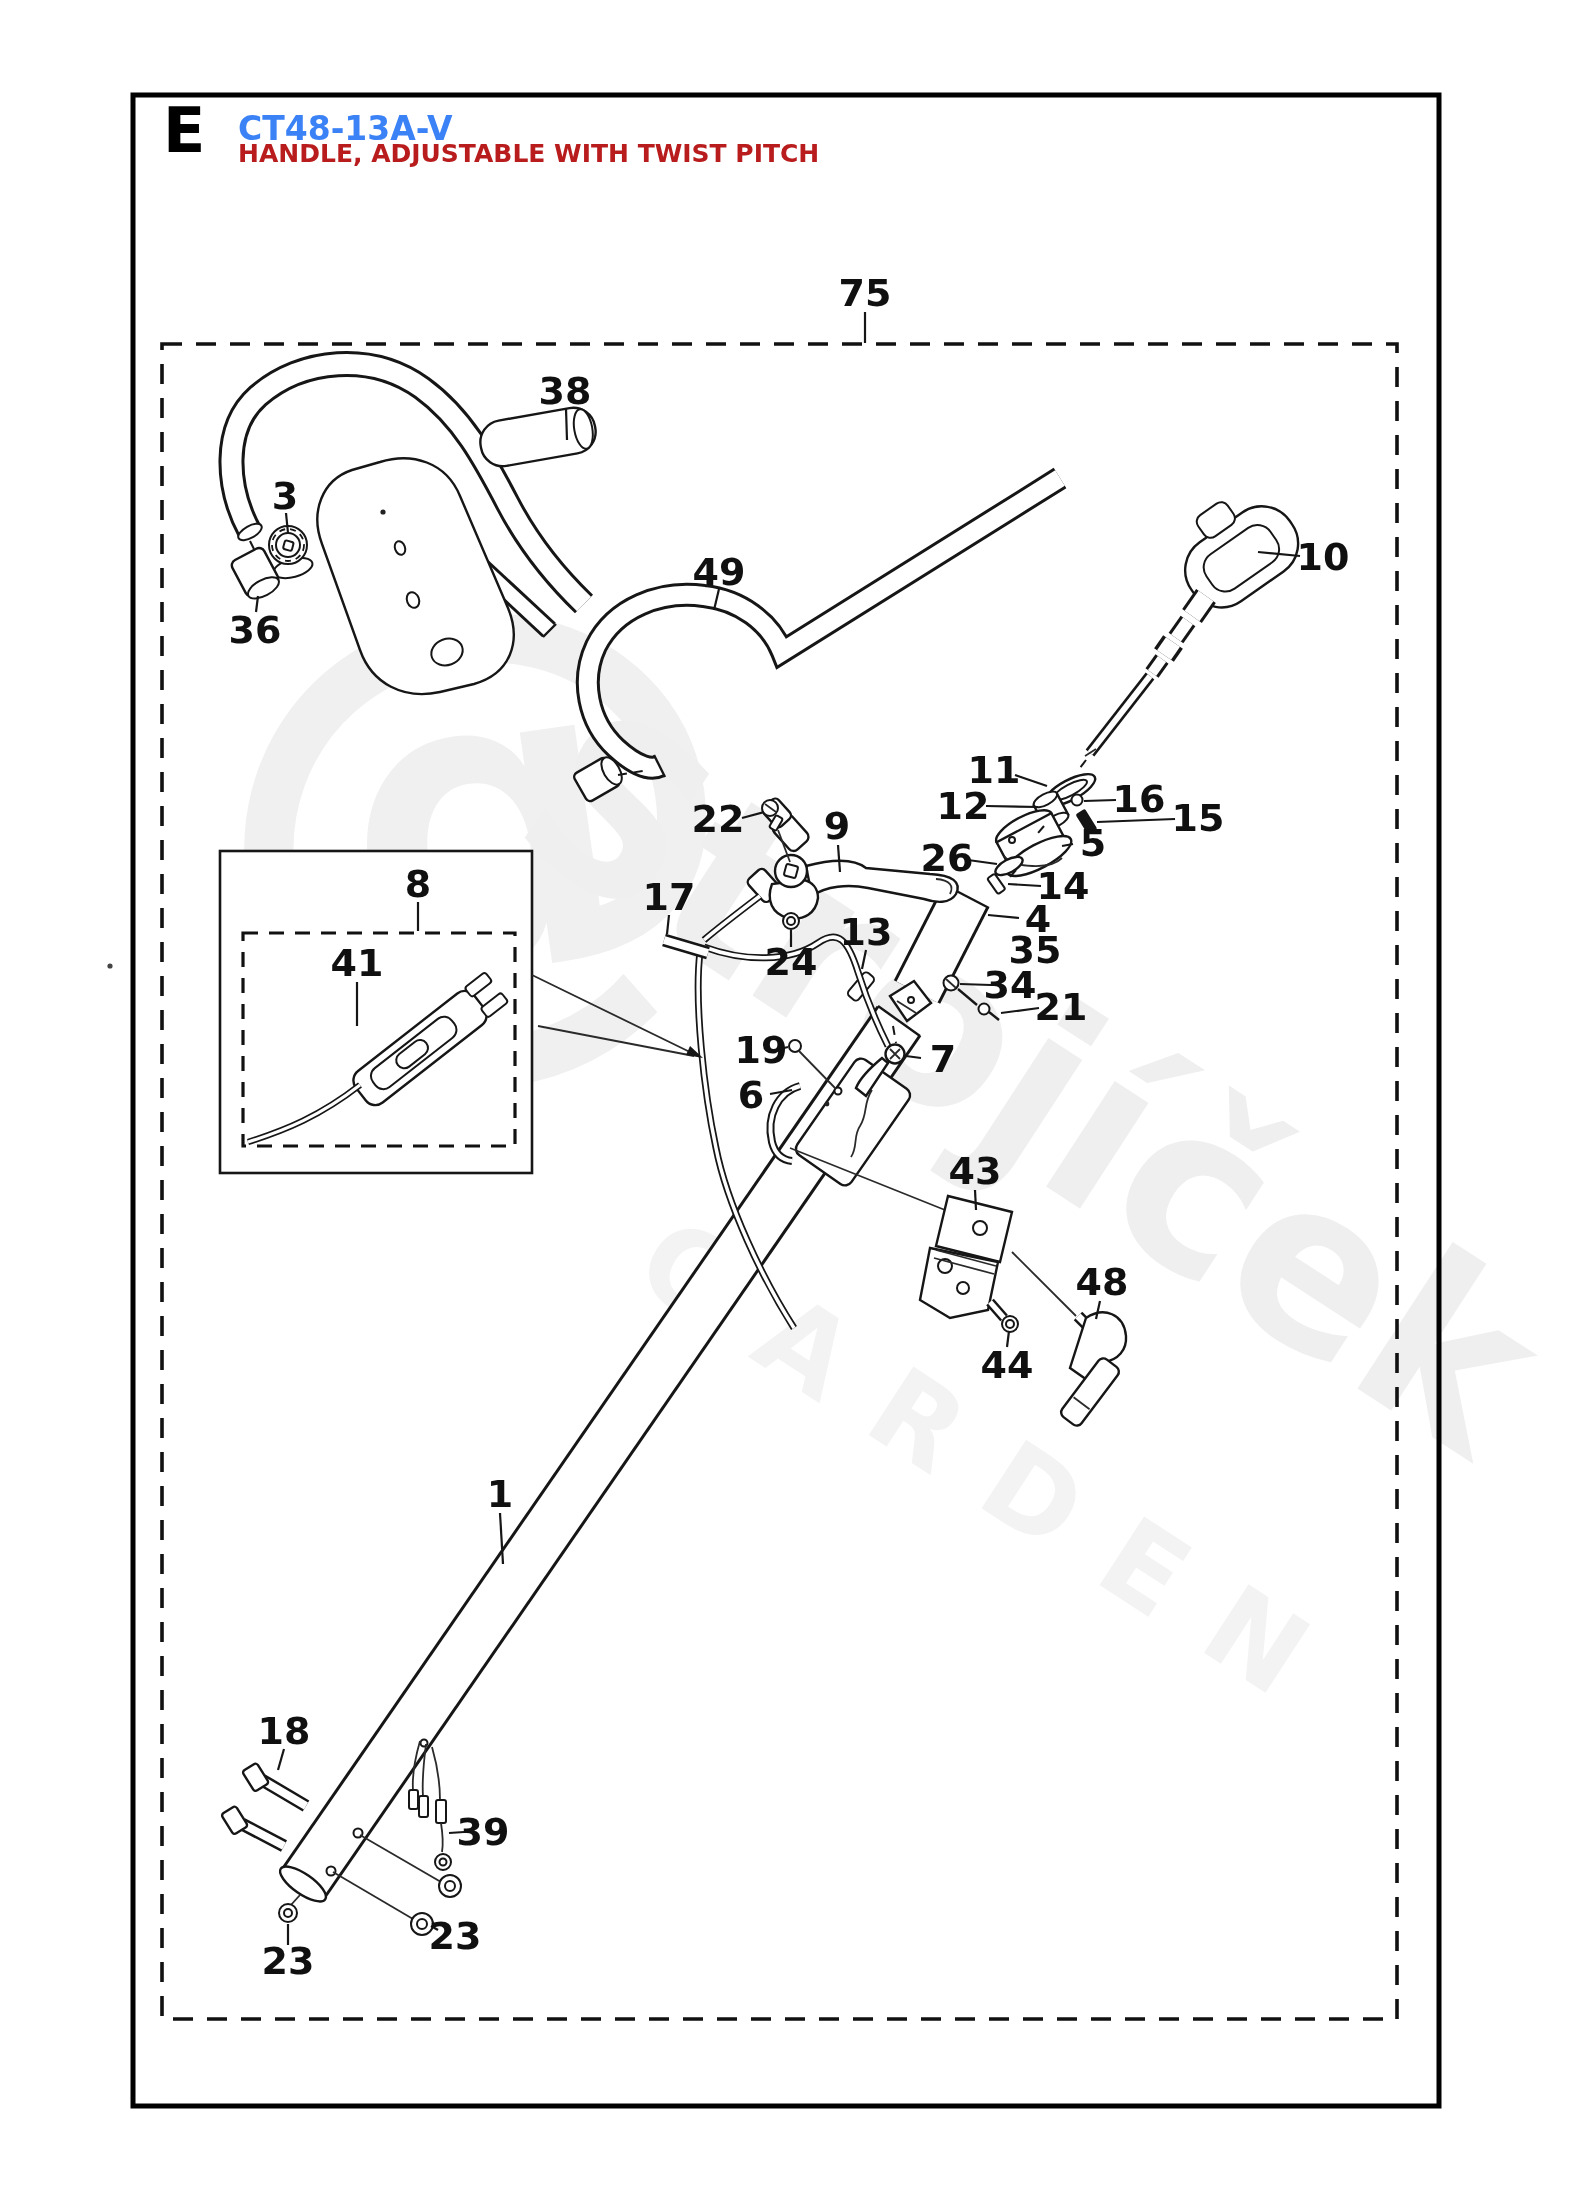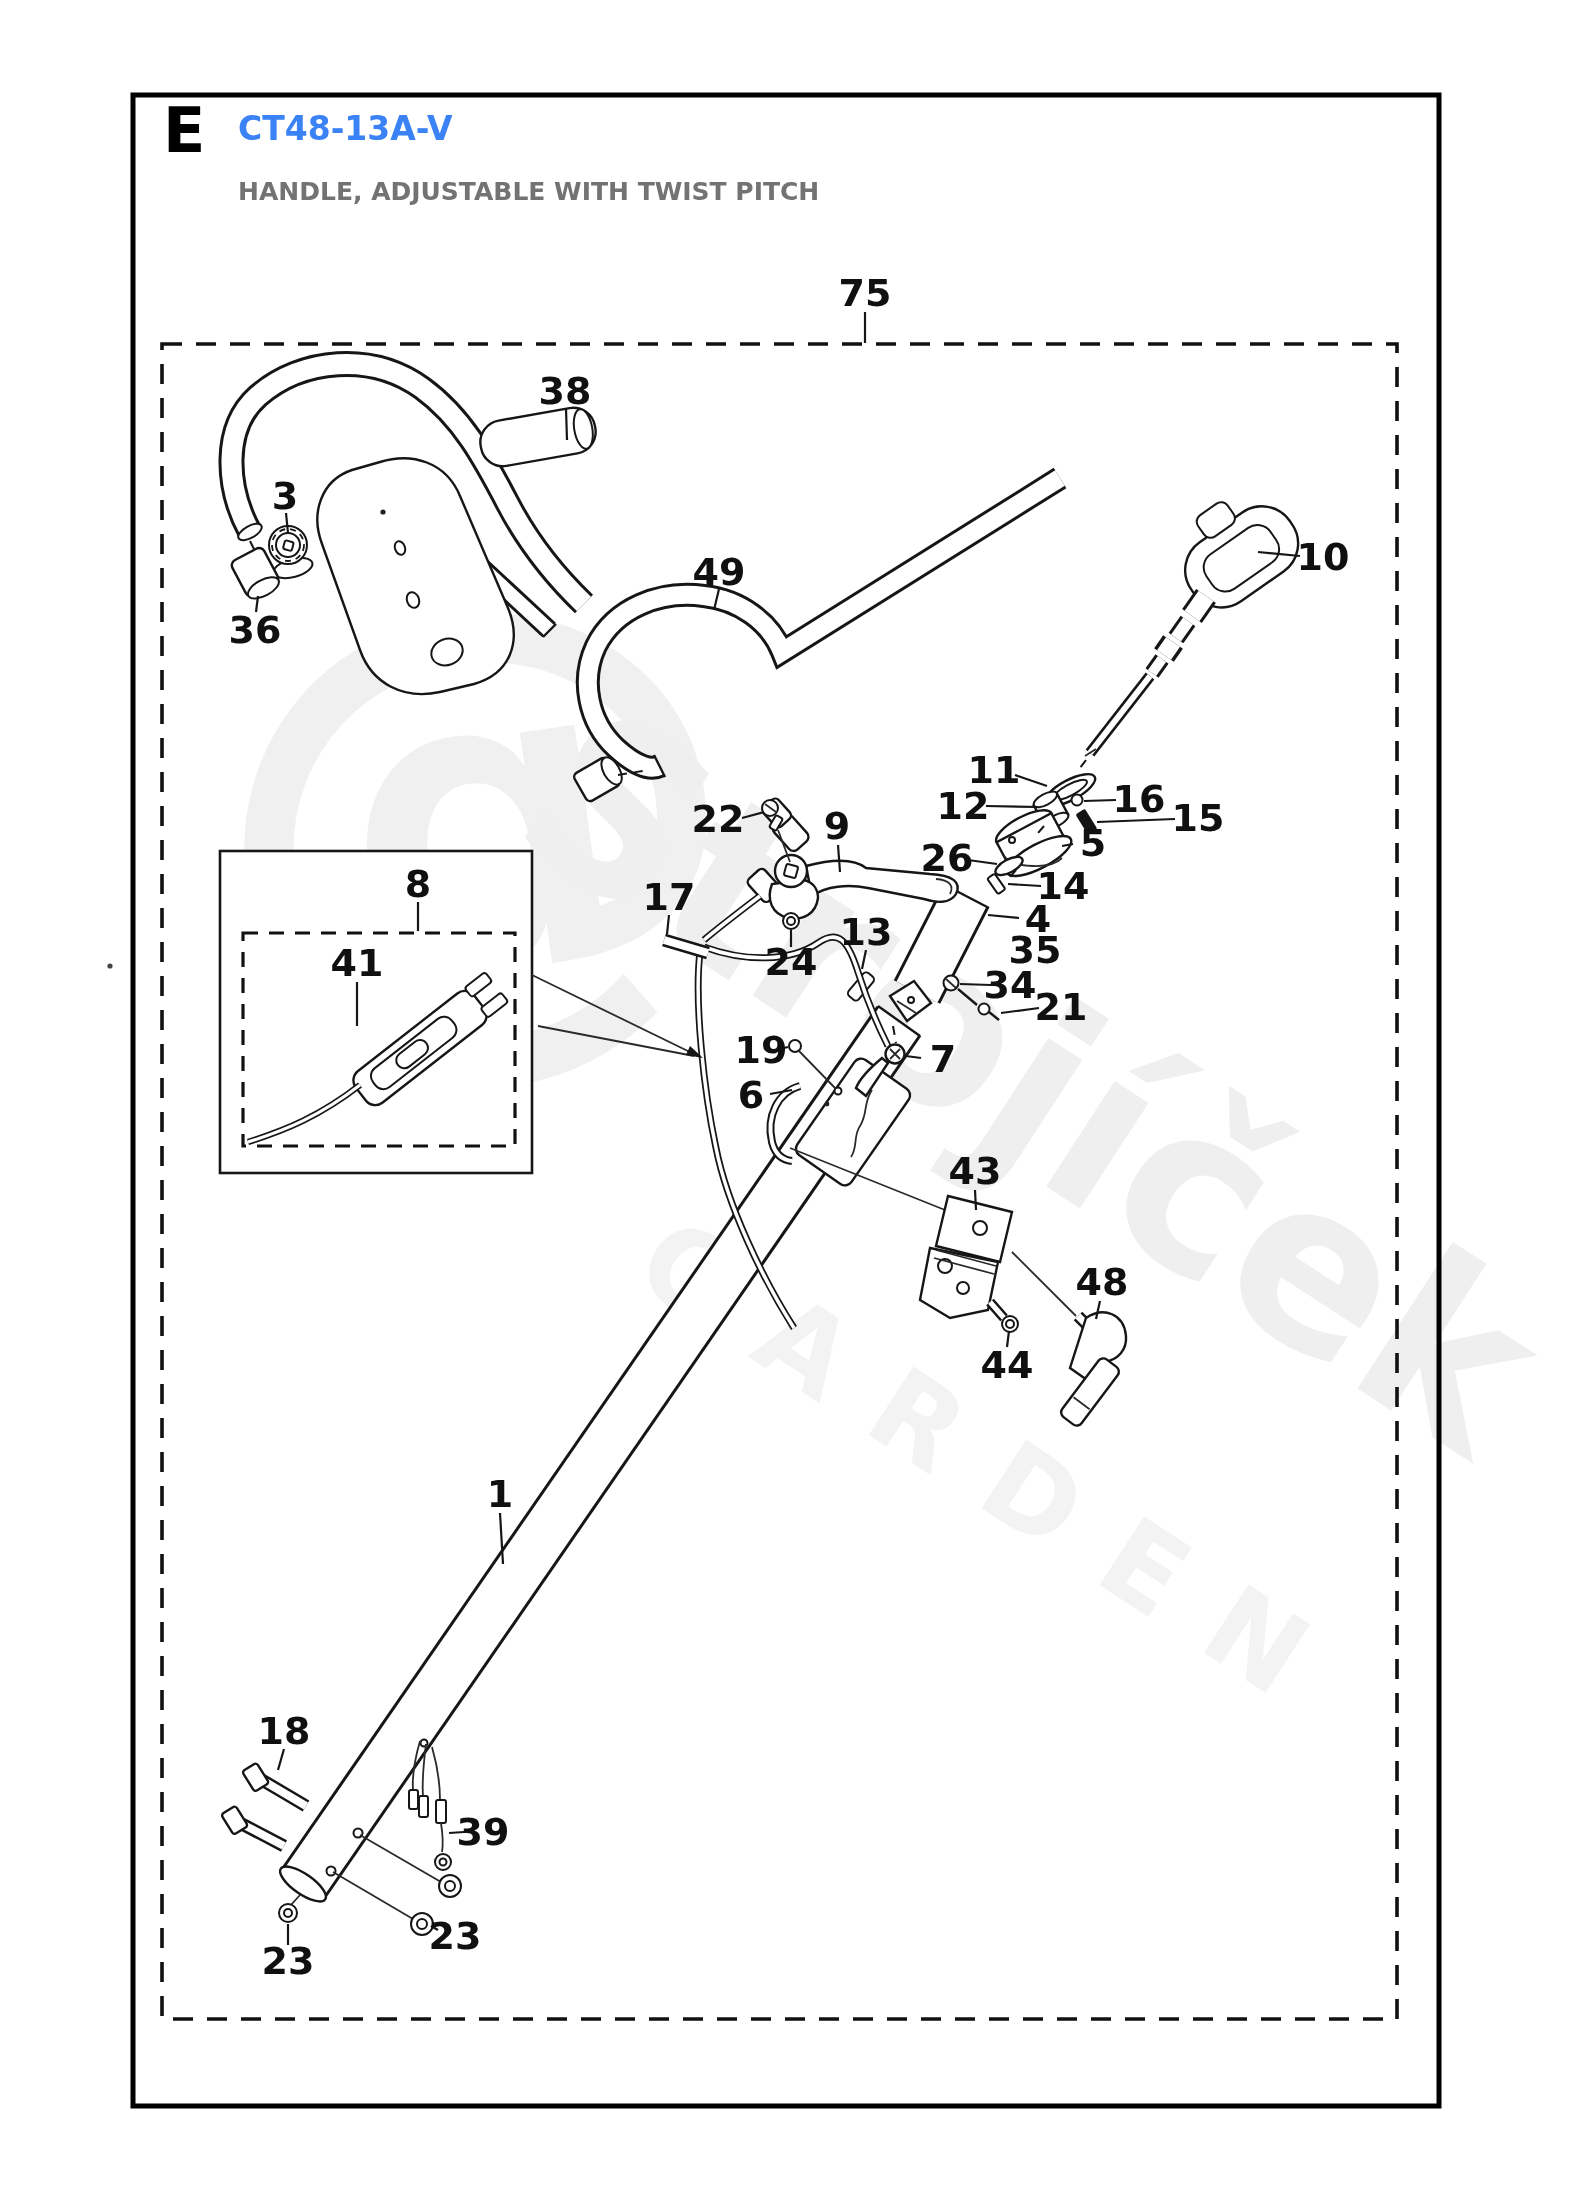--- a/index.html
+++ b/index.html
@@ -1,20 +1,20 @@
 <!DOCTYPE html>
 <html><head>
 <meta charset="utf-8">
 <style>
   html,body{margin:0;padding:0;background:#ffffff;}
   .page{position:relative;width:1573px;height:2204px;background:#fff;overflow:hidden;
         font-family:"DejaVu Sans","Liberation Sans",sans-serif;}
   .hdr-letter{position:absolute;left:163px;top:100px;font-size:62px;font-weight:bold;color:#000;line-height:1;}
   .hdr-model{position:absolute;left:238px;top:110px;font-size:33px;font-weight:bold;color:#3b82f6;line-height:1.16;}
-  .hdr-title{position:absolute;left:238px;top:139px;font-size:25px;font-weight:bold;color:#737373;line-height:1.16;margin-top:38px;}
+  .hdr-title{position:absolute;left:238px;top:139px;font-size:25px;font-weight:bold;color:#b91c1c;line-height:1.16;}
   svg{position:absolute;left:0;top:0;}
   .tube-o{fill:none;stroke:#161616;}
   .tube-i{fill:none;stroke:#ffffff;}
   .ln{fill:none;stroke:#161616;stroke-width:2.4;}
   .thin{fill:none;stroke:#2a2a2a;stroke-width:1.8;}
   .wht{fill:#ffffff;stroke:#161616;stroke-width:2.4;}
   .wht2{fill:#ffffff;stroke:#161616;stroke-width:2;}
   .dk{fill:#141414;stroke:none;}
   .dash{fill:none;stroke:#161616;stroke-width:2;stroke-dasharray:9 7;}
   text.part-num{font-family:"DejaVu Sans","Liberation Sans",sans-serif;font-size:38px;font-weight:bold;

